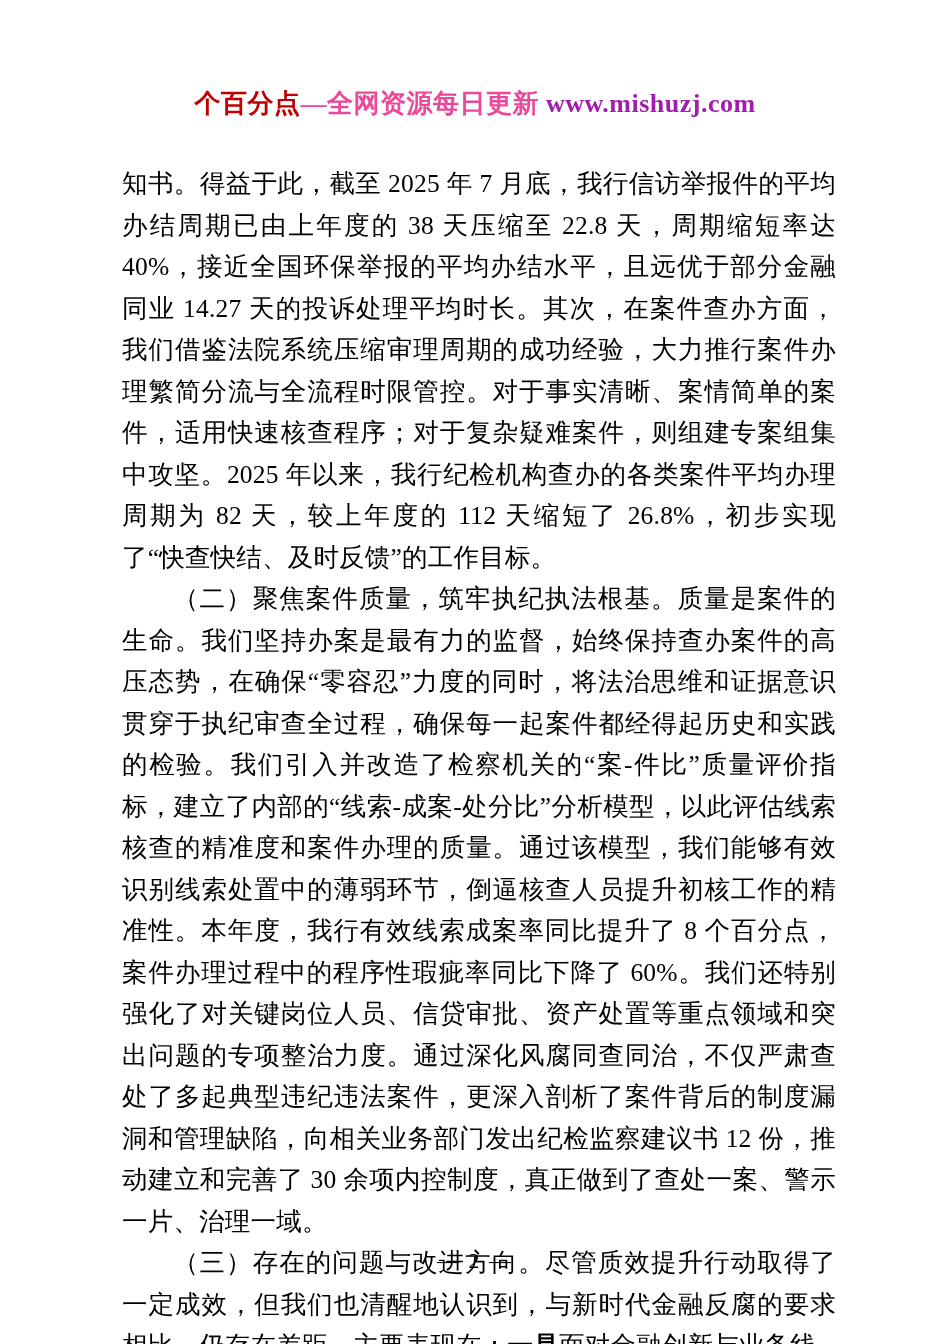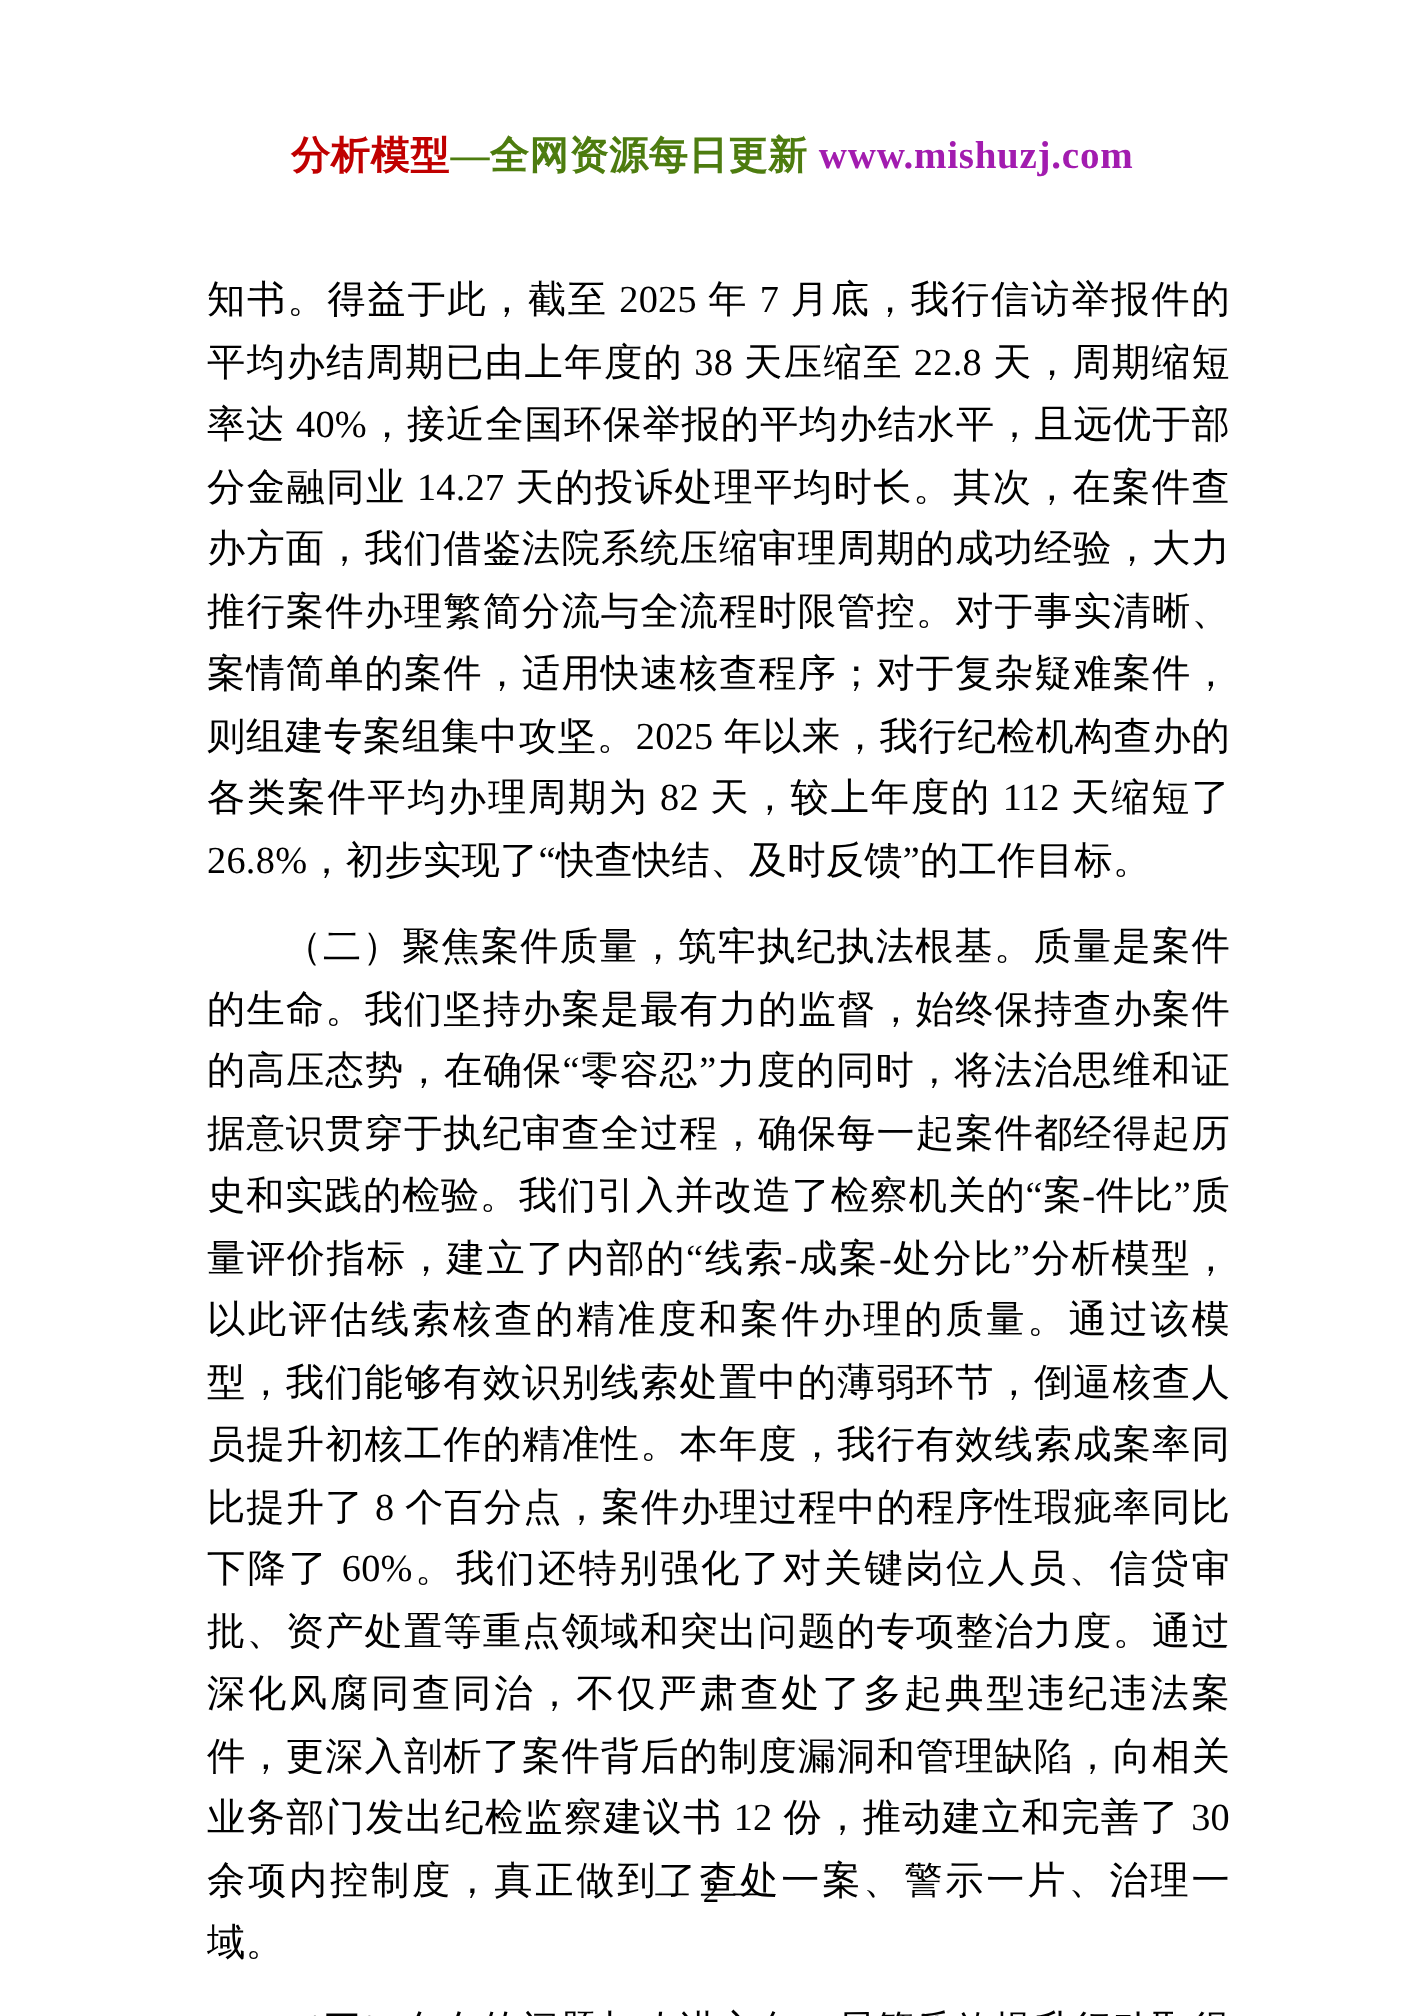--- a/index.html
+++ b/index.html
@@ -31,39 +31,39 @@
     text-align: center;
     font-size: 26px;
     font-weight: bold;
     letter-spacing: 0.5px;
     white-space: nowrap;
   }
   .brand-red {
     color: #c00000;
   }
   .brand-dark {
-    color: #4d7c0f;
+    color: #ec4899;
   }
   .brand-link {
     color: #a21caf;
     text-decoration: none;
   }
   .content {
     position: absolute;
     left: 122px;
     top: 163px;
     width: 714px;
     font-size: 25.5px;
     line-height: 41.5px;
     text-align: justify;
     text-justify: inter-ideograph;
     letter-spacing: 0.2px;
   }
   .content p {
-    margin: 16px;
+    margin: 0;
     padding: 0;
   }
   .indent2 {
     text-indent: 2em;
   }
   .bold-run {
     font-weight: bold;
   }
   .page-number {
     position: absolute;
@@ -74,21 +74,21 @@
     font-size: 22px;
     letter-spacing: 2px;
   }
 </style>
 </head>
 <body>
 
 <div class="page">
 
   <div class="header-banner">
-    <span class="brand-red">分析模型</span><span class="brand-dark">—全网资源每日更新 </span><span class="brand-link">www.mishuzj.com</span>
+    <span class="brand-red">个百分点</span><span class="brand-dark">—全网资源每日更新 </span><span class="brand-link">www.mishuzj.com</span>
   </div>
 
   <div class="content">
     <p class="para">知书。得益于此，截至 2025 年 7 月底，我行信访举报件的平均办结周期已由上年度的 38 天压缩至 22.8 天，周期缩短率达 40%，接近全国环保举报的平均办结水平，且远优于部分金融同业 14.27 天的投诉处理平均时长。其次，在案件查办方面，我们借鉴法院系统压缩审理周期的成功经验，大力推行案件办理繁简分流与全流程时限管控。对于事实清晰、案情简单的案件，适用快速核查程序；对于复杂疑难案件，则组建专案组集中攻坚。2025 年以来，我行纪检机构查办的各类案件平均办理周期为 82 天，较上年度的 112 天缩短了 26.8%，初步实现了“快查快结、及时反馈”的工作目标。</p>
     <p class="para indent2">（二）聚焦案件质量，筑牢执纪执法根基。质量是案件的生命。我们坚持办案是最有力的监督，始终保持查办案件的高压态势，在确保“零容忍”力度的同时，将法治思维和证据意识贯穿于执纪审查全过程，确保每一起案件都经得起历史和实践的检验。我们引入并改造了检察机关的“案‑件比”质量评价指标，建立了内部的“线索‑成案‑处分比”分析模型，以此评估线索核查的精准度和案件办理的质量。通过该模型，我们能够有效识别线索处置中的薄弱环节，倒逼核查人员提升初核工作的精准性。本年度，我行有效线索成案率同比提升了 8 个百分点，案件办理过程中的程序性瑕疵率同比下降了 60%。我们还特别强化了对关键岗位人员、信贷审批、资产处置等重点领域和突出问题的专项整治力度。通过深化风腐同查同治，不仅严肃查处了多起典型违纪违法案件，更深入剖析了案件背后的制度漏洞和管理缺陷，向相关业务部门发出纪检监察建议书 12 份，推动建立和完善了 30 余项内控制度，真正做到了查处一案、警示一片、治理一域。</p>
     <p class="para indent2"><span>（三）存在的问题与改进方向。尽管质效提升行动取得了一定成效，但我们也清醒地认识到，与新时代金融反腐的要求相比，仍存在差距。主要表现在：</span><span class="bold-run">一是</span><span>面对金融创新与业务线</span></p>
   </div>
 
   <div class="page-number">— 2 —</div>
 

